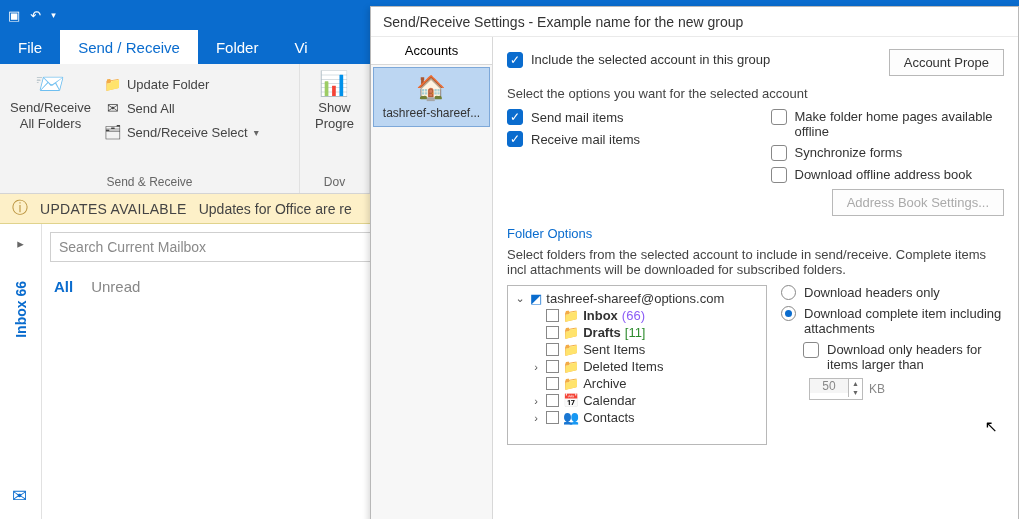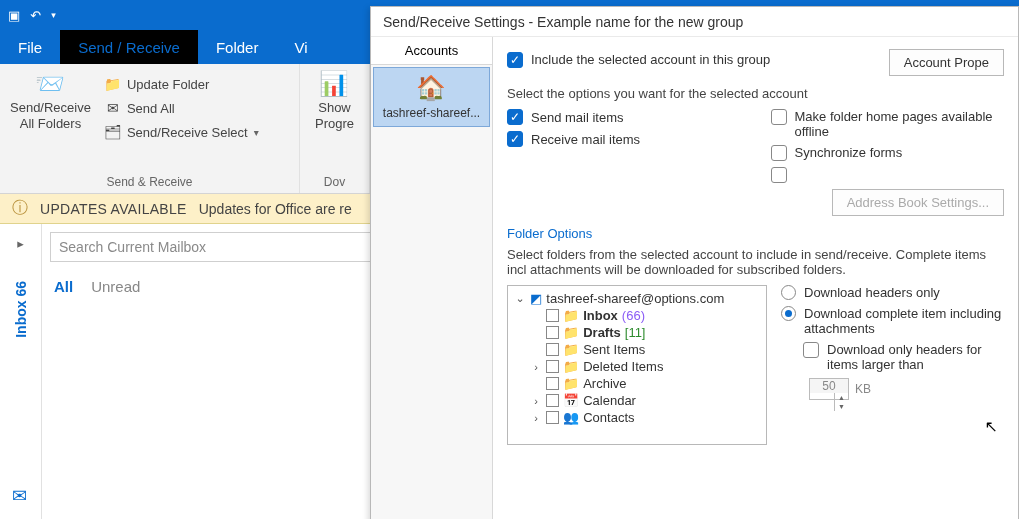--- a/index.html
+++ b/index.html
@@ -2,21 +2,21 @@
 <html><head>
 <meta charset="utf-8">
 <style>
 * { margin: 0; padding: 0; box-sizing: border-box; font-family: "Segoe UI", Arial, sans-serif; }
 body { width: 1019px; height: 519px; overflow: hidden; background: #fff; position: relative; }
 
 .title-bar { background: #0a6cce; height: 30px; display: flex; align-items: center; padding: 0 8px; gap: 10px; }
 .title-icon { color: #fff; font-size: 13px; }
 .tab-bar { background: #0a6cce; height: 34px; display: flex; align-items: stretch; }
 .tab { color: #fff; padding: 8px 18px; font-size: 15px; cursor: pointer; display: flex; align-items: center; }
-.tab.active { background: #000000; color: #0a6cce; }
+.tab.active { background: #ffffff; color: #0a6cce; }
 
 .ribbon { background: #f3f3f3; height: 130px; border-bottom: 1px solid #d4d4d4; display: flex; }
 .ribbon-group { padding: 6px 10px 2px 10px; border-right: 1px solid #e1e1e1; display: flex; flex-direction: column; justify-content: space-between; }
 .ribbon-group-label { text-align: center; font-size: 12px; color: #666; padding: 2px 0; }
 .big-btn { display: flex; flex-direction: column; align-items: center; gap: 2px; font-size: 13px; color: #444; cursor: pointer; text-align: center; line-height: 1.2; }
 .big-icon { width: 32px; height: 28px; display: flex; align-items: center; justify-content: center; font-size: 24px; }
 .small-btn { display: flex; align-items: center; gap: 6px; font-size: 13px; color: #444; cursor: pointer; padding: 2px 0; }
 .small-icon { width: 16px; height: 16px; display: flex; align-items: center; justify-content: center; font-size: 14px; }
 .chev { font-size: 10px; color: #666; }
 
@@ -69,21 +69,21 @@
 .tree-indent2 { padding-left: 32px; }
 .tree-chev { width:12px; font-size:11px; color:#555; display:inline-block; text-align:center; }
 .tree-cb { width:13px; height:13px; border:1px solid #888; display:inline-block; flex-shrink:0;}
 .fold-icon { color:#d9a03c; font-size:13px; }
 .bold { font-weight:600; }
 .blue { color:#0a6cce; }
 .count-blue { color:#8b5cf6; }
 .count-green { color:#2e8b2e; }
 .dl-options { flex:1; font-size:13px; }
 .dl-options .row { align-items:flex-start; }
-.spin { display:inline-flex; align-items:flex-end; border:1px solid #bbb; height:22px; margin-left: 28px; flex-direction: column; }
+.spin { display:inline-flex; align-items:flex-start; border:1px solid #bbb; height:22px; margin-left: 28px; }
 .spin input { width:38px; border:none; text-align:center; font-size:12px; color:#888; background:#f5f5f5; }
 .spin-btns { display:flex; flex-direction:column; border-left:1px solid #bbb; }
 .spin-btns span { font-size:7px; line-height:9px; padding:0 3px; color:#666; cursor:pointer; }
 .kb { font-size:12px; color:#888; margin-left:6px; }
 .cursor-arrow { position:absolute; right:20px; top:410px; font-size:16px; color:#000; }
 </style>
 </head>
 <body>
 
 <div class="title-bar">
@@ -204,20 +204,21 @@
           <label>
             <span class="checkbox"></span>
             <span>Make folder home pages available offline</span>
           </label>
           <label>
             <span class="checkbox"></span>
             <span>Synchronize forms</span>
           </label>
           <label>
             <span class="checkbox"></span>
+            <span>Download offline address book</span>
           </label>
           <div style="text-align:right; margin-top:6px;">
             <button class="btn disabled">Address Book Settings...</button>
           </div>
         </div>
       </div>
 
       <div class="section-title">Folder Options</div>
       <div class="subtext">Select folders from the selected account to include in send/receive. Complete items incl attachments will be downloaded for subscribed folders.</div>
 

